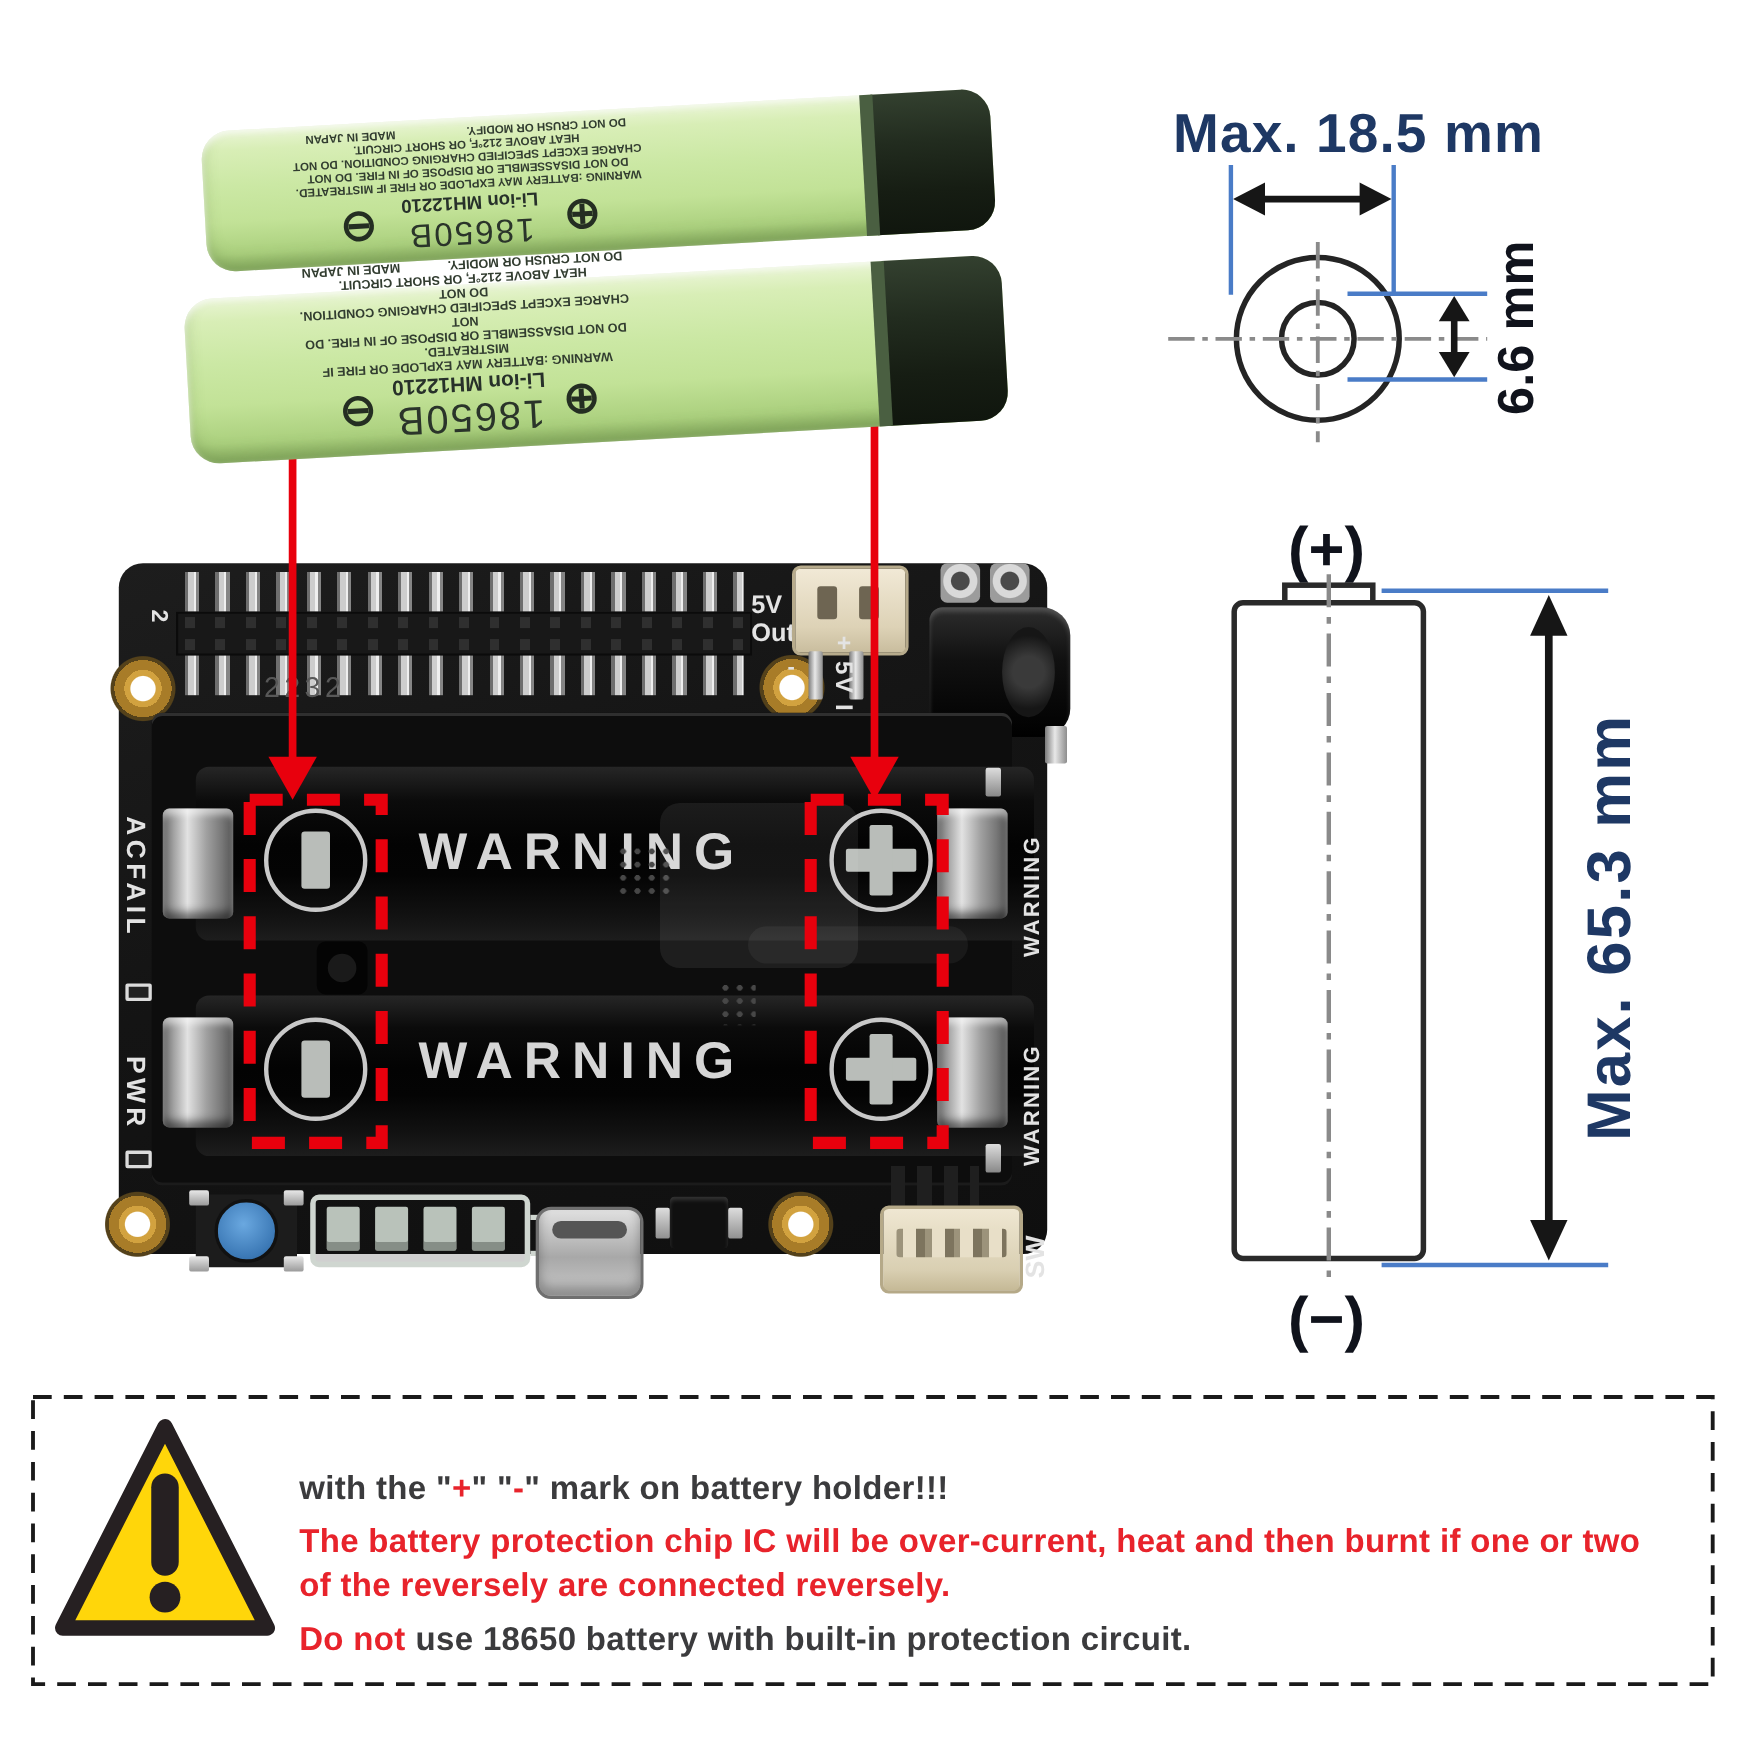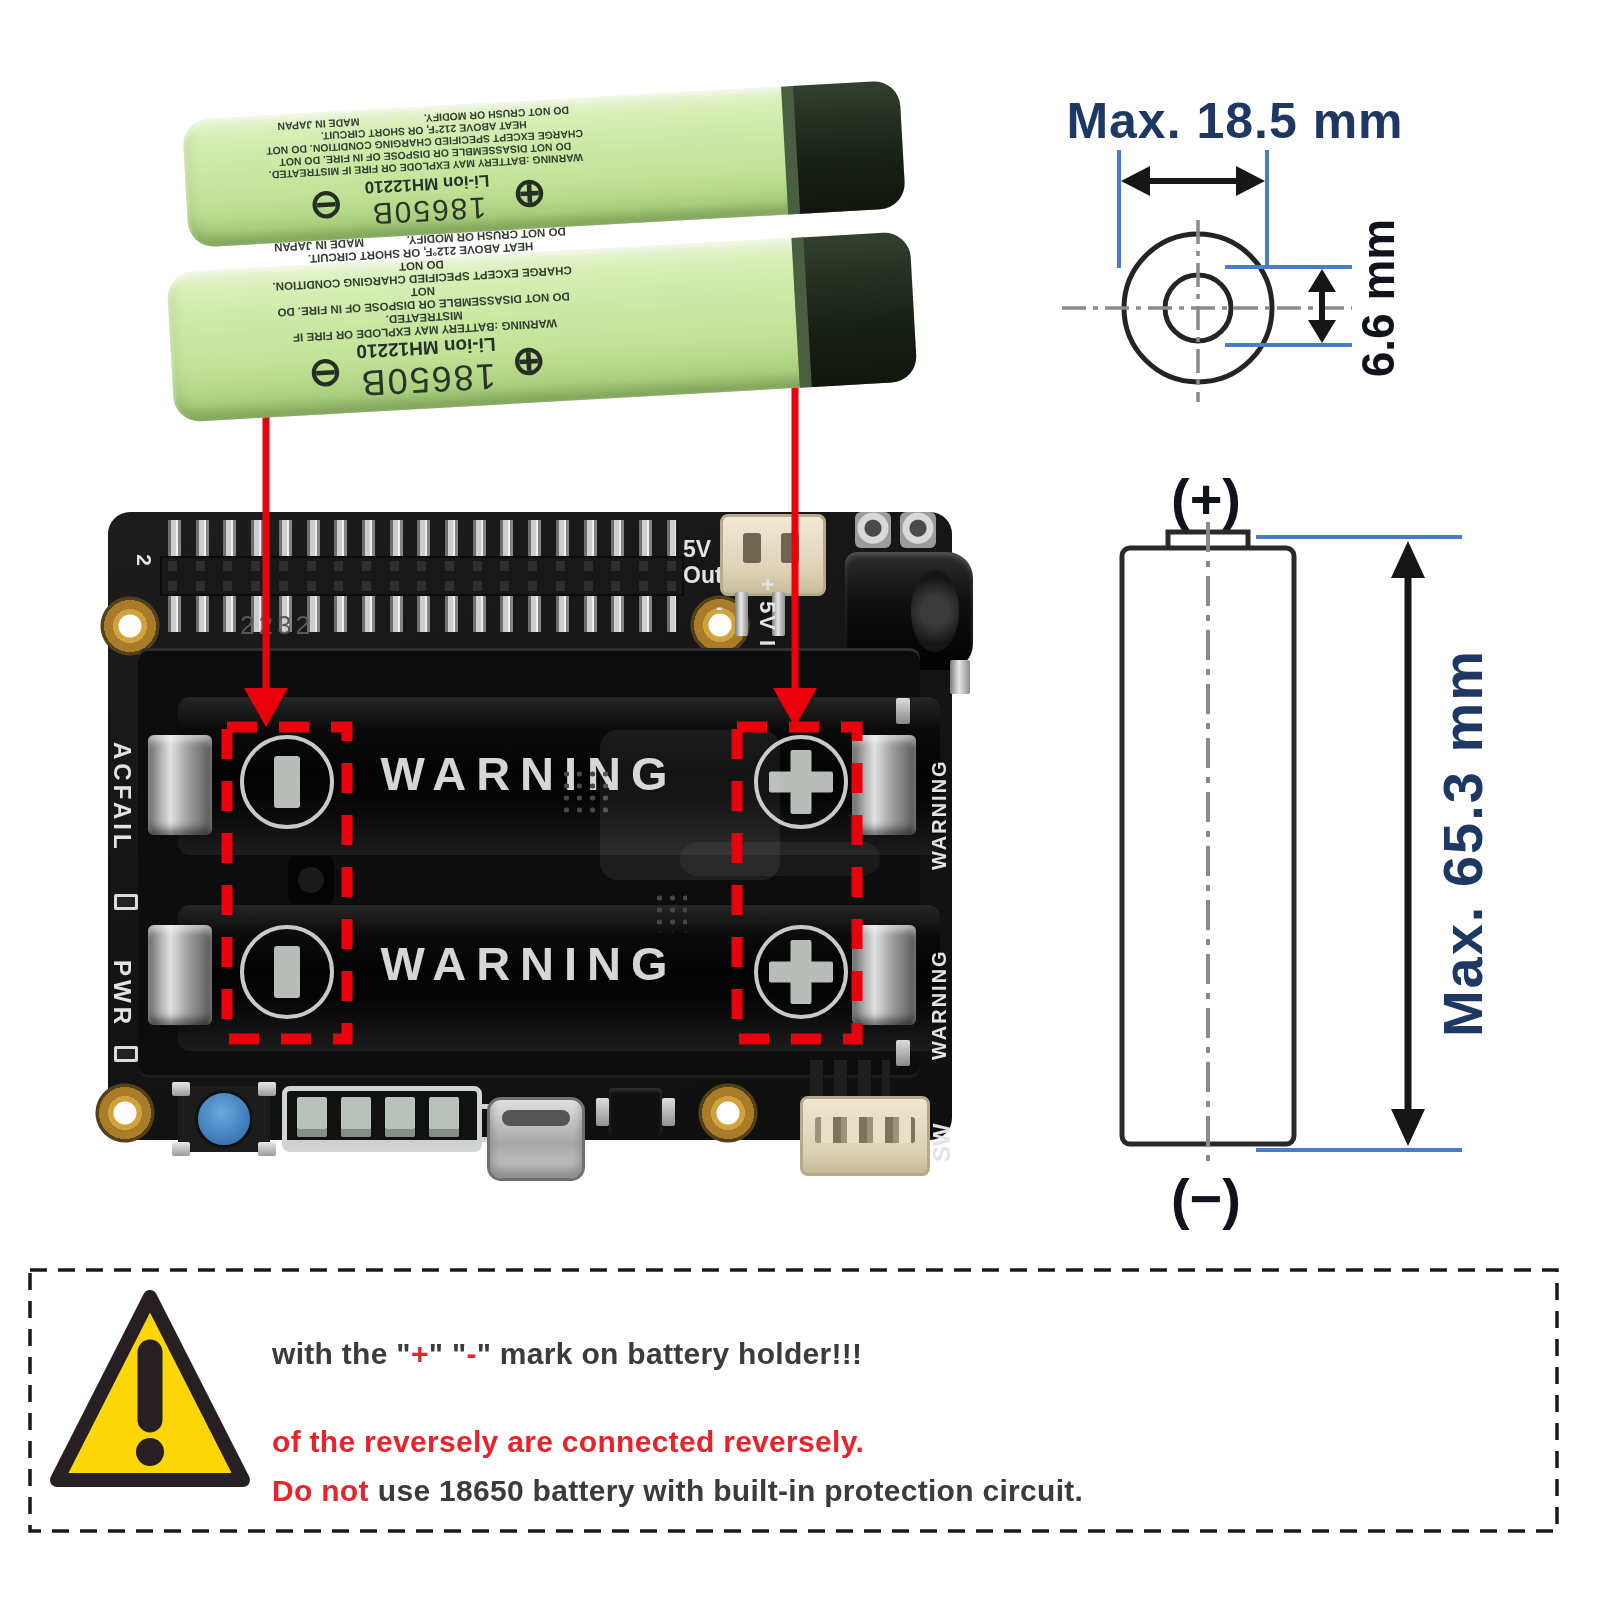--- a/index.html
+++ b/index.html
@@ -292,18 +292,19 @@
   <svg width="1600" height="1600" viewBox="0 0 1600 1600">
     <rect x="30" y="1270" width="1527" height="261" fill="none" stroke="#1a1a1a" stroke-width="3.5" stroke-dasharray="17 11"></rect>
     <path d="M150,1297 L243,1480 L57,1480 Z" fill="#ffd60a" stroke="#262022" stroke-width="14" stroke-linejoin="round"></path>
     <line x1="150" y1="1352" x2="150" y2="1420" stroke="#262022" stroke-width="25" stroke-linecap="round"></line>
     <circle cx="150" cy="1452" r="14" fill="#262022"></circle>
   </svg>
 
   <div class="ntext" style="top:1337px;">
     <span>with the "</span><span class="nred">+</span><span>" "</span><span class="nred">-</span><span>" mark on battery holder!!!</span>
   </div>
+  <div class="ntext nred" style="top:1385px;">The battery protection chip IC will be over-current, heat and then burnt if one or two</div>
   <div class="ntext nred" style="top:1425px;">of the reversely are connected reversely.</div>
   <div class="ntext" style="top:1474px;">
     <span class="nred">Do not</span><span style="padding-left:9px;">use 18650 battery with built-in protection circuit.</span>
   </div>
 
 </div>
 
 </body></html>

